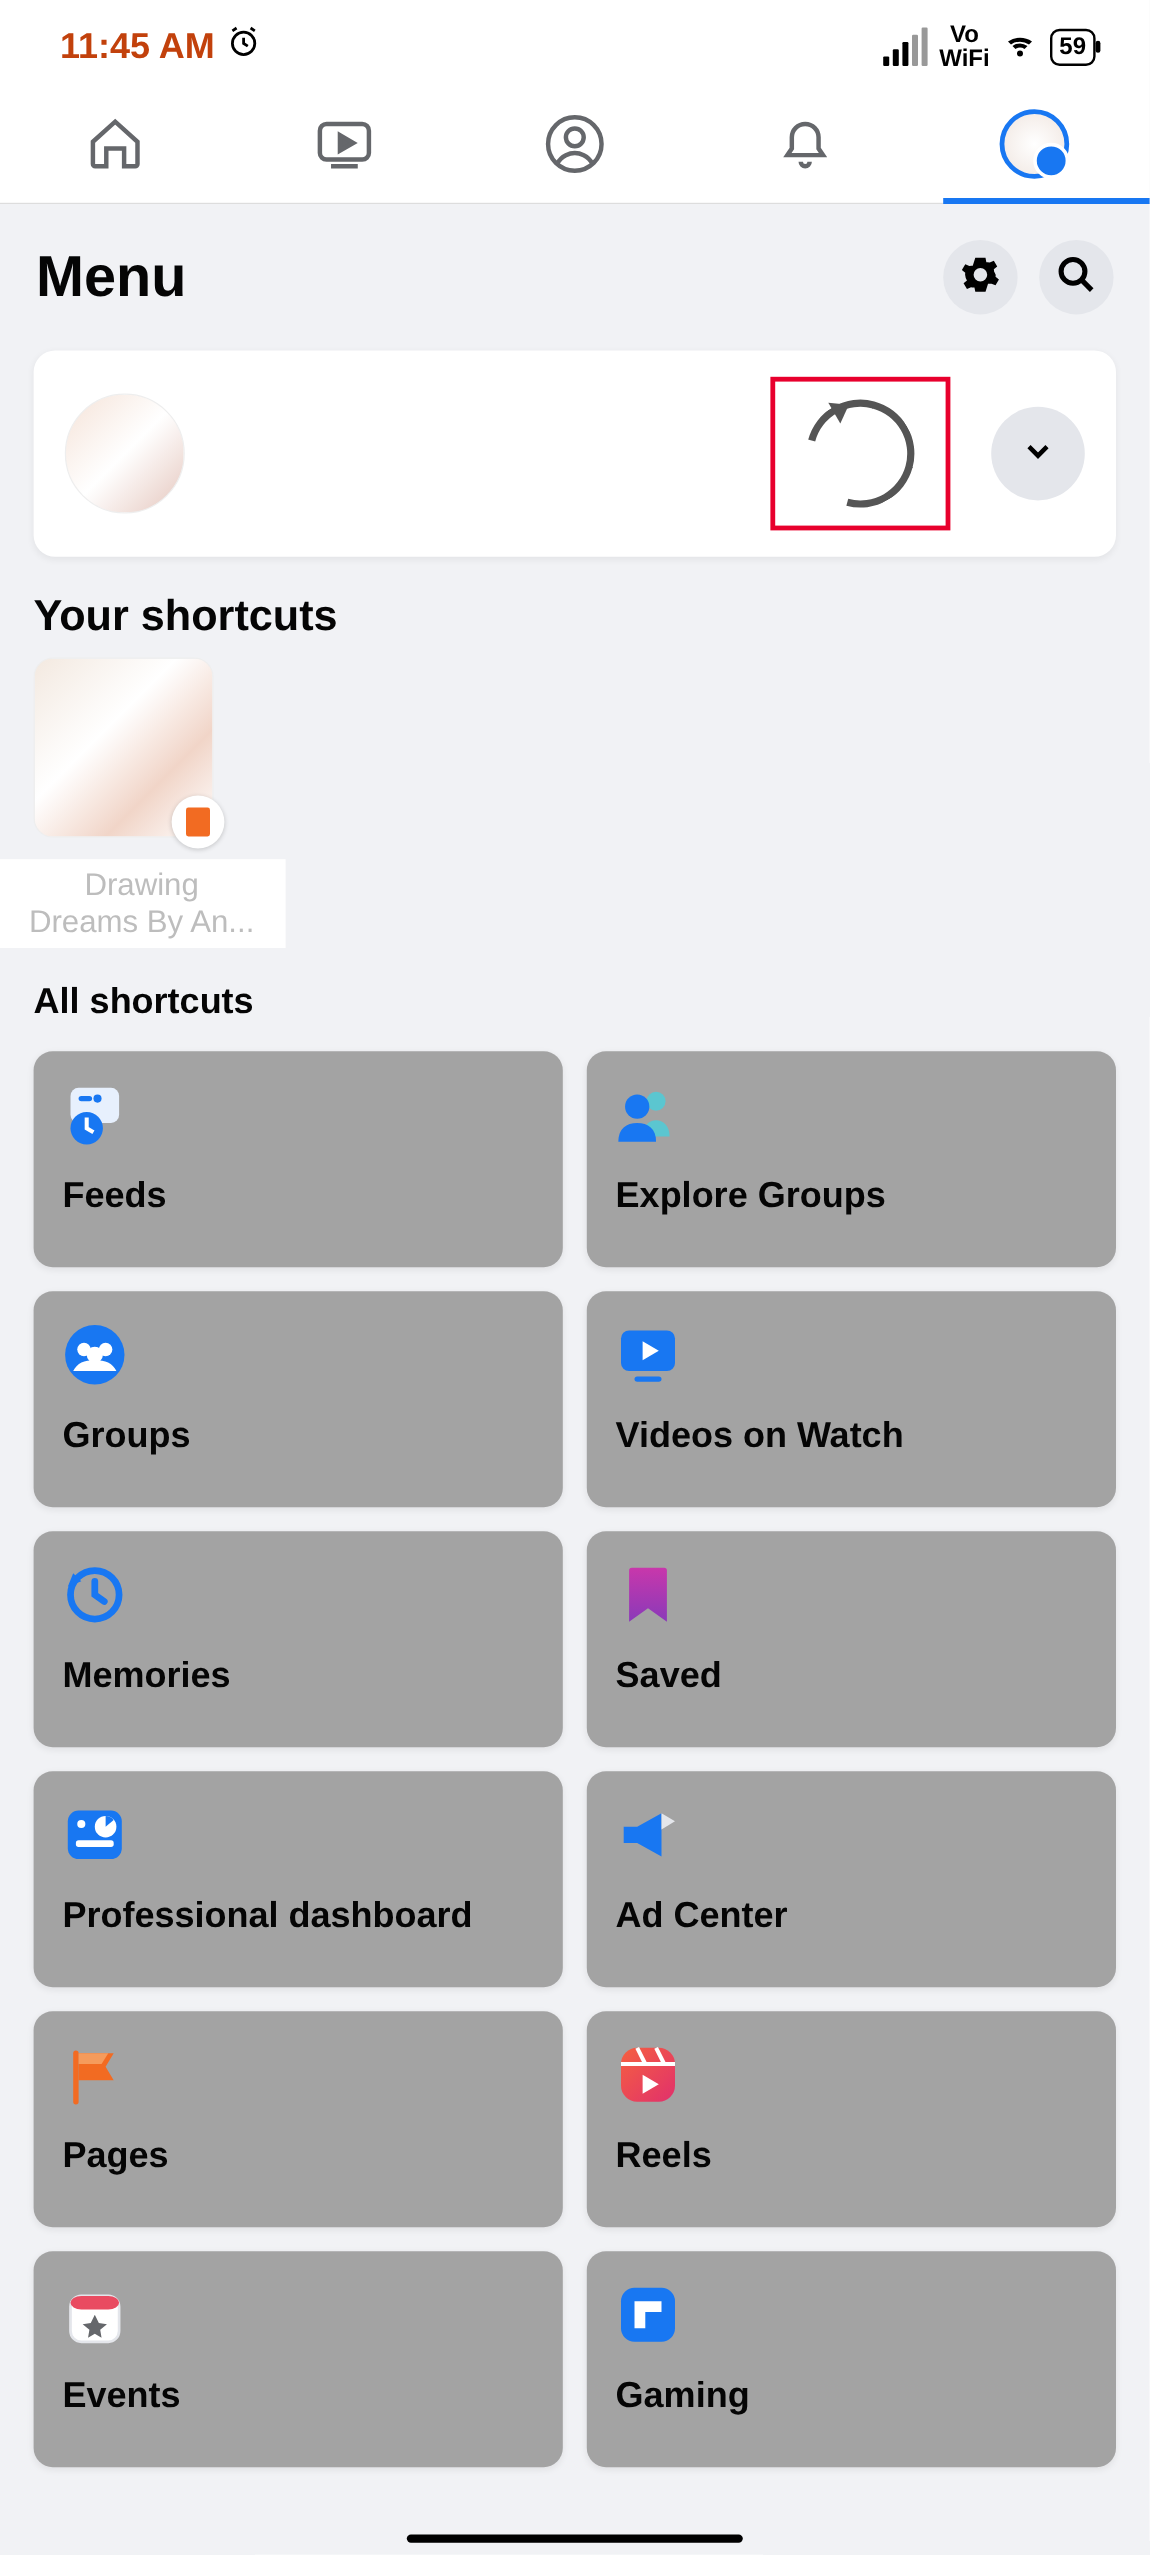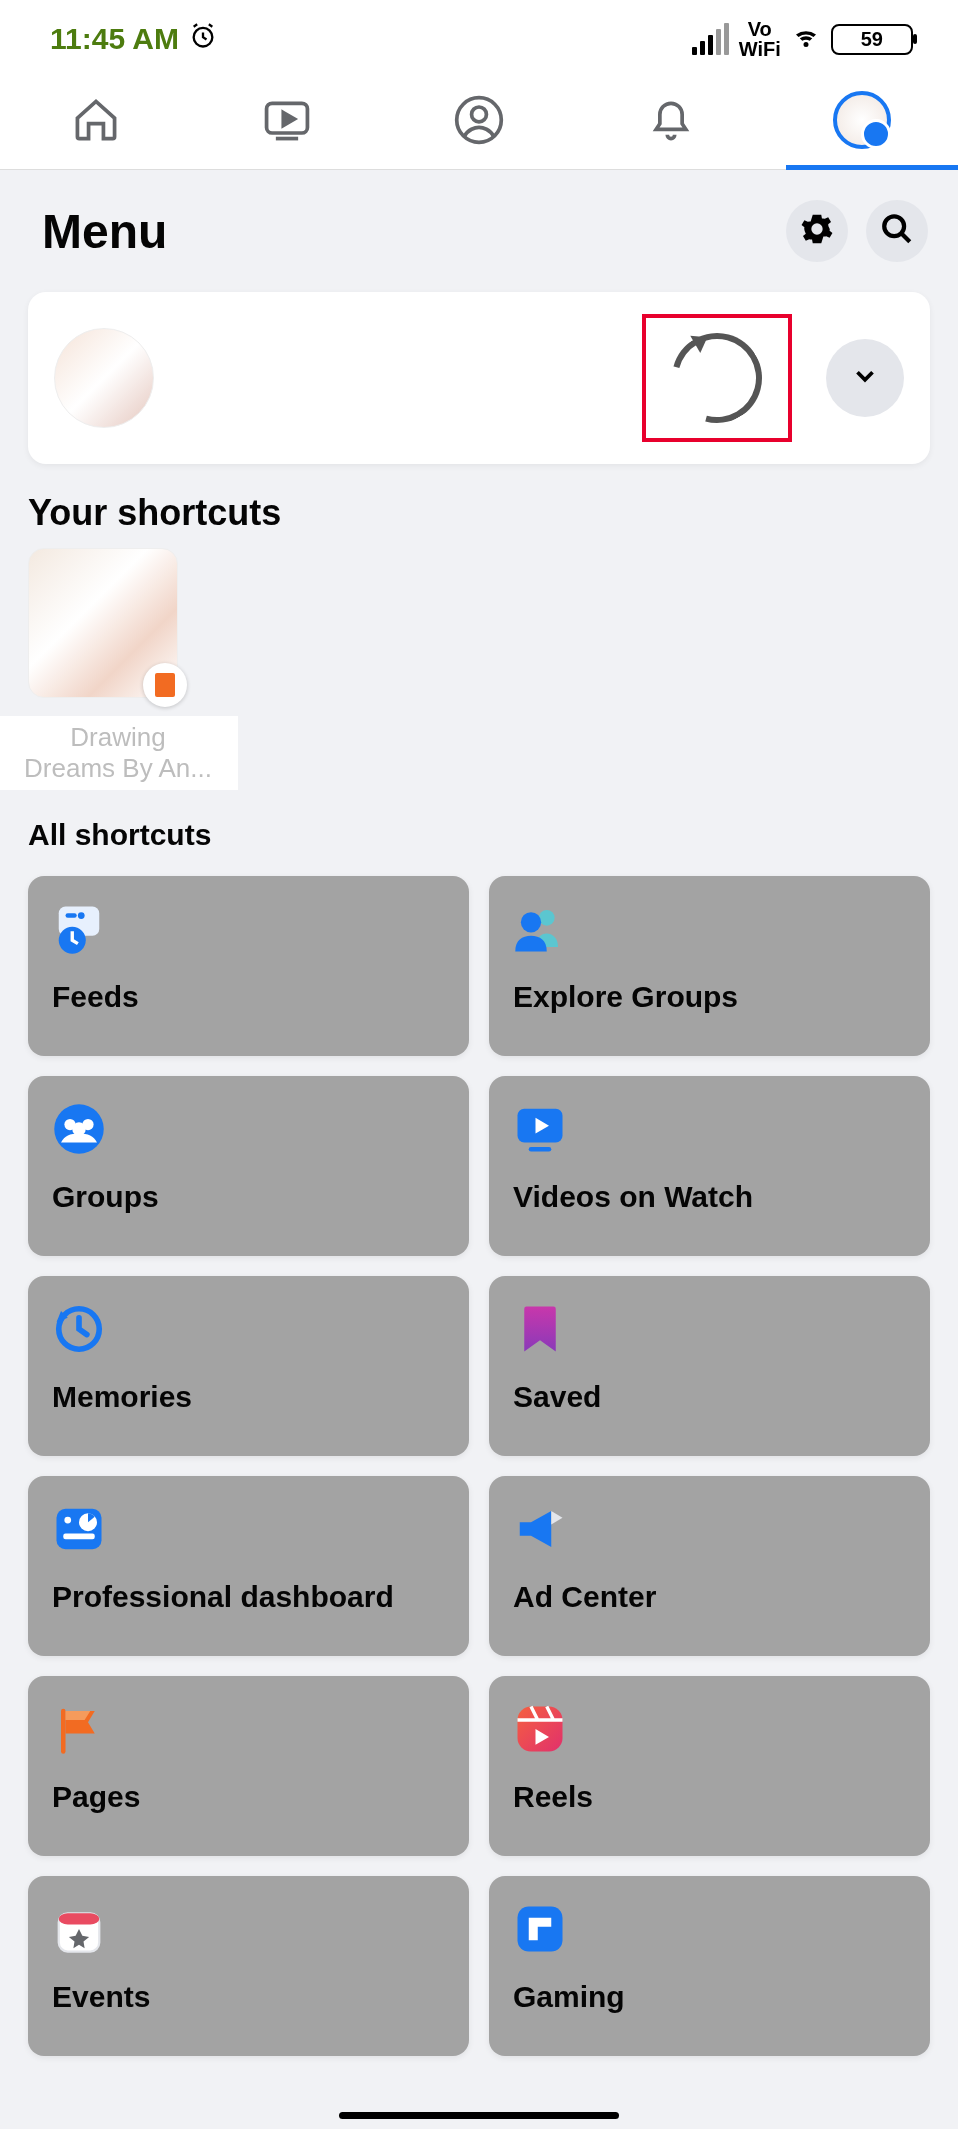--- a/index.html
+++ b/index.html
@@ -18,35 +18,35 @@
     padding: 18px 45px 10px 50px;
     height: 70px;
     background: #fff;
   }
   .status-left {
     display: flex;
     align-items: center;
     gap: 10px;
     font-size: 30px;
     font-weight: 600;
-    color: #4d7c0f;
+    color: #c2410c;
   }
   .status-right {
     display: flex;
     align-items: center;
     gap: 10px;
   }
   .signal { display: flex; align-items: flex-end; gap: 3px; }
   .signal .bar { width: 5px; background: #999; border-radius: 1px; }
   .signal .bar.on { background: #000; }
   .volte { font-size: 20px; font-weight: 600; line-height: 1; text-align: center; }
   .battery-box {
     border: 2.5px solid #000;
     border-radius: 8px;
-    padding: 2px 28px;
+    padding: 2px 6px;
     font-size: 20px;
     font-weight: 600;
     position: relative;
   }
   .battery-box::after {
     content: "";
     position: absolute;
     right: -6px; top: 50%;
     transform: translateY(-50%);
     width: 4px; height: 10px;
@@ -101,21 +101,21 @@
 
   .page-body {
     background: #f1f2f5;
     min-height: calc(100% - 170px);
     padding: 0;
   }
   .menu-header {
     display: flex;
     align-items: center;
     justify-content: space-between;
-    padding: 30px 30px 30px 42px;
+    padding: 30px 30px 30px 30px;
   }
   .menu-title {
     font-size: 48px;
     font-weight: 800;
     color: #050505;
   }
   .menu-actions { display: flex; gap: 18px; }
   .circ-btn {
     width: 62px; height: 62px;
     border-radius: 50%;

